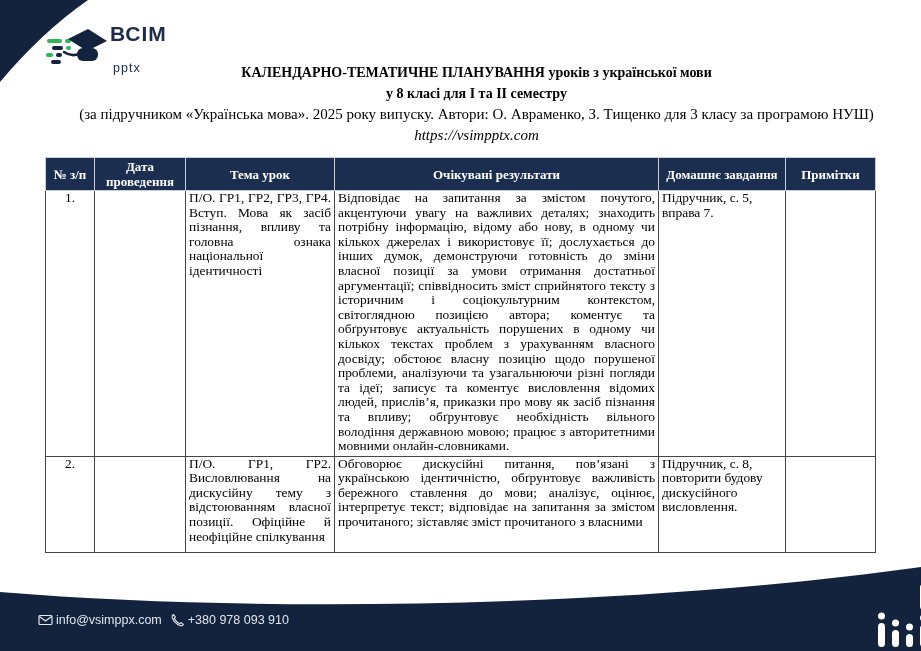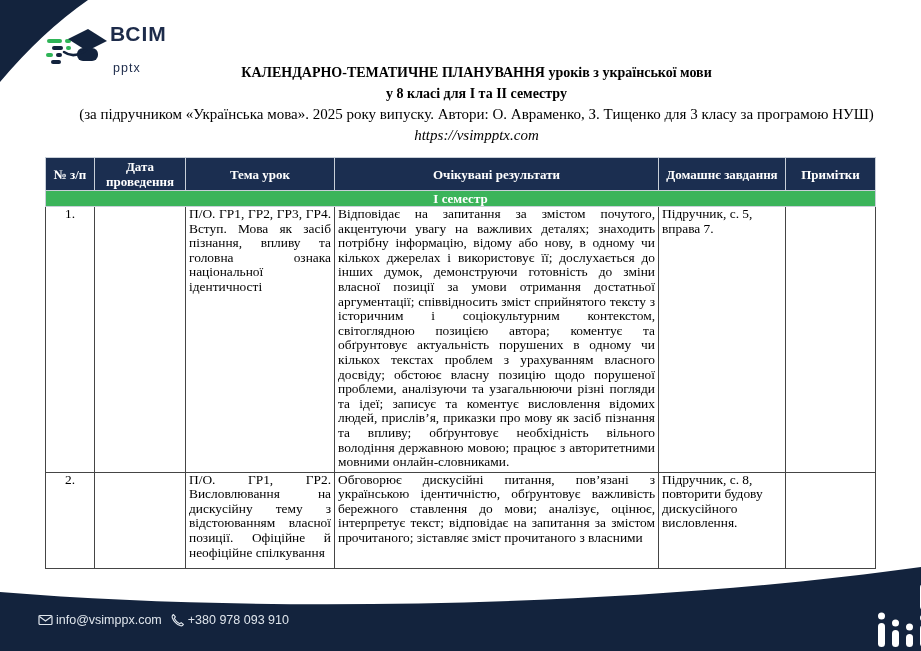--- a/index.html
+++ b/index.html
@@ -108,23 +108,20 @@
         <tr class="hdr">
           <th>№ з/п</th>
           <th>Дата проведення</th>
           <th>Тема урок</th>
           <th>Очікувані результати</th>
           <th>Домашнє завдання</th>
           <th>Примітки</th>
         </tr>
       </thead>
       <tbody>
-        <tr class="section-row">
-          <td colspan="6">І семестр</td>
-        </tr>
         <tr class="r1">
           <td class="c-center">1.</td>
           <td></td>
           <td class="c-just">П/О. ГР1, ГР2, ГР3, ГР4. Вступ. Мова як засіб пізнання, впливу та головна ознака національної ідентичності</td>
           <td class="c-just">Відповідає на запитання за змістом почутого, акцентуючи увагу на важливих деталях; знаходить потрібну інформацію, відому або нову, в одному чи кількох джерелах і використовує її; дослухається до інших думок, демонструючи готовність до зміни власної позиції за умови отримання достатньої аргументації; співвідносить зміст сприйнятого тексту з історичним і соціокультурним контекстом, світоглядною позицією автора; коментує та обґрунтовує актуальність порушених в одному чи кількох текстах проблем з урахуванням власного досвіду; обстоює власну позицію щодо порушеної проблеми, аналізуючи та узагальнюючи різні погляди та ідеї; записує та коментує висловлення відомих людей, прислів’я, приказки про мову як засіб пізнання та впливу; обґрунтовує необхідність вільного володіння державною мовою; працює з авторитетними мовними онлайн-словниками.</td>
           <td>Підручник, с. 5, вправа 7.</td>
           <td></td>
         </tr>
         <tr class="r2">
           <td class="c-center">2.</td>

